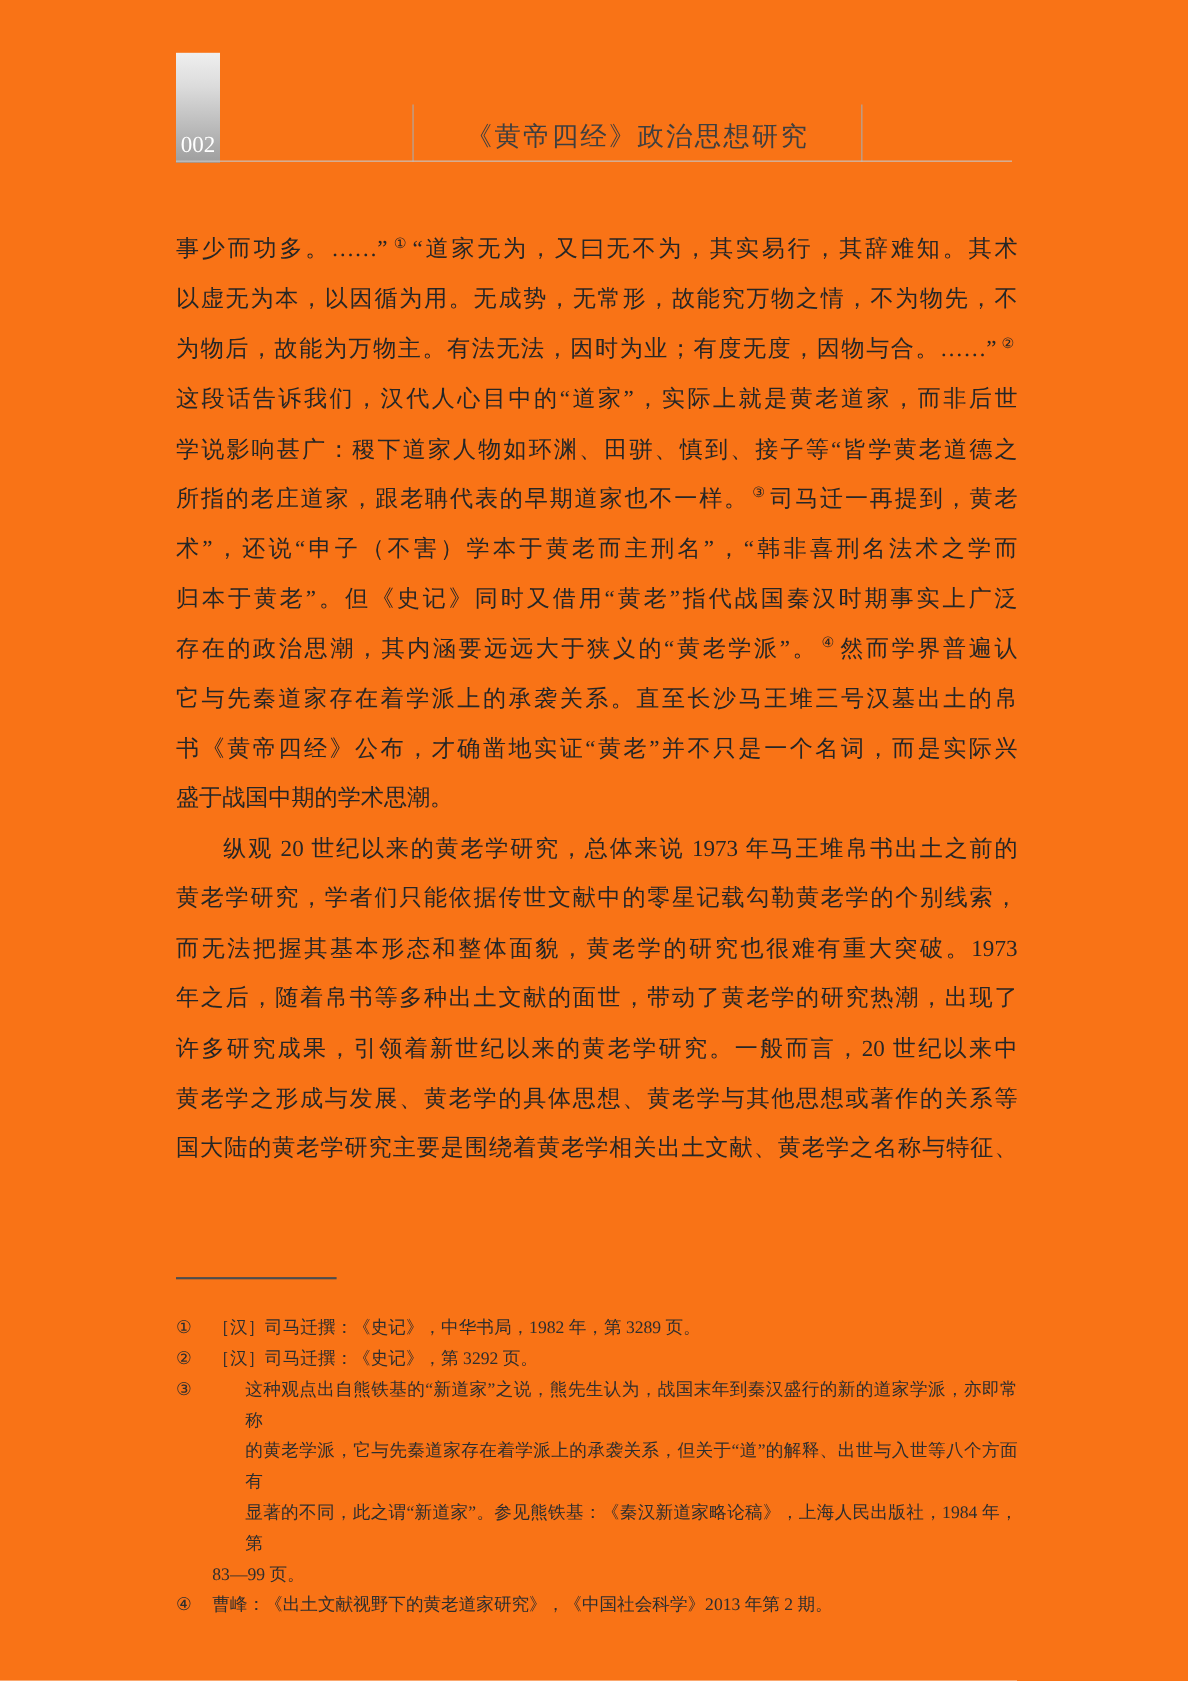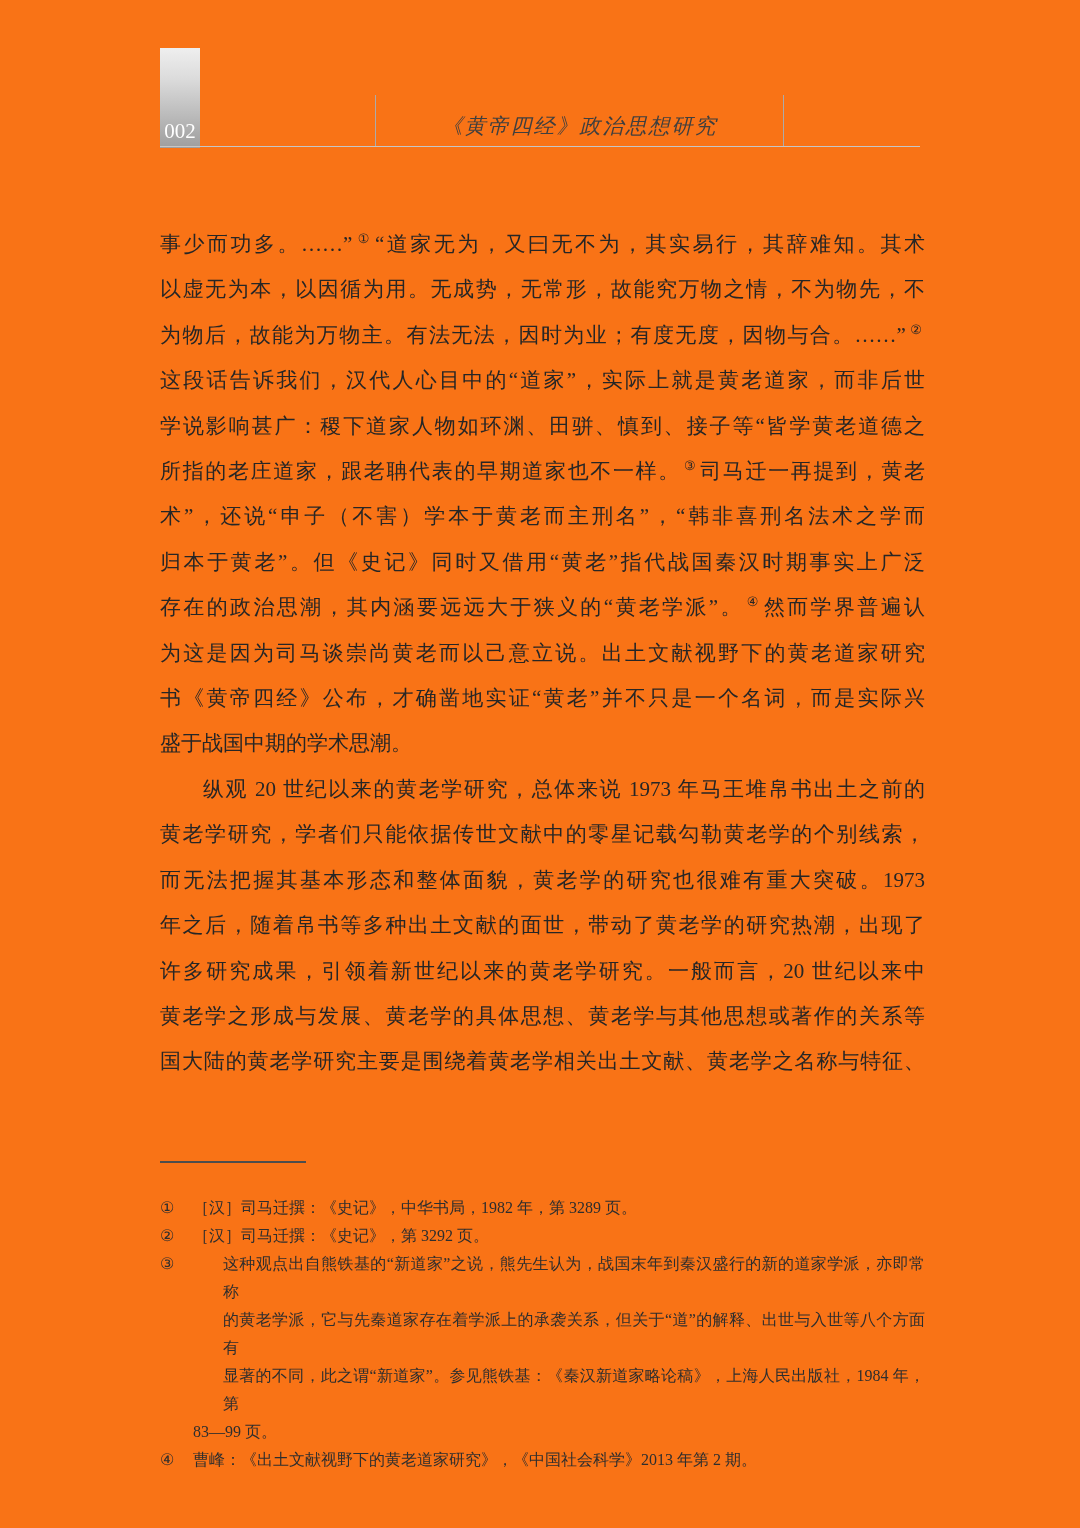--- a/index.html
+++ b/index.html
@@ -43,30 +43,29 @@
   .tick-left  { left: 375px; }
   .tick-right { left: 783px; }
   .running-head {
     position: absolute;
     left: 376px; top: 104px;
     width: 407px; height: 40px;
     display: flex;
     align-items: flex-end;
     justify-content: center;
     padding-bottom: 4px;
-    font-size: 21px;
+    font-size: 24px;
     letter-spacing: 2px;
     color: #3f3f3f;
-    font-style: italic;
   }
 
   
   .body-text {
     position: absolute;
-    left: 160px; top: 222px;
+    left: 160px; top: 204px;
     width: 765px;
     font-size: 21px;
     line-height: 45.4px;
     color: #262626;
   }
   .body-line {
     text-align: justify;
     text-align-last: justify;
     white-space: normal;
   }
@@ -120,21 +119,21 @@
   <div class="body-text">
       <div class="body-line">事少而功多。……”<sup class="fnref">①</sup>“道家无为，又曰无不为，其实易行，其辞难知。其术</div>
       <div class="body-line">以虚无为本，以因循为用。无成势，无常形，故能究万物之情，不为物先，不</div>
       <div class="body-line">为物后，故能为万物主。有法无法，因时为业；有度无度，因物与合。……”<sup class="fnref">②</sup></div>
       <div class="body-line">这段话告诉我们，汉代人心目中的“道家”，实际上就是黄老道家，而非后世</div>
       <div class="body-line">学说影响甚广：稷下道家人物如环渊、田骈、慎到、接子等“皆学黄老道德之</div>
       <div class="body-line">所指的老庄道家，跟老聃代表的早期道家也不一样。<sup class="fnref">③</sup>司马迁一再提到，黄老</div>
       <div class="body-line">术”，还说“申子（不害）学本于黄老而主刑名”，“韩非喜刑名法术之学而</div>
       <div class="body-line">归本于黄老”。但《史记》同时又借用“黄老”指代战国秦汉时期事实上广泛</div>
       <div class="body-line">存在的政治思潮，其内涵要远远大于狭义的“黄老学派”。<sup class="fnref">④</sup>然而学界普遍认</div>
-      <div class="body-line">为这是因为司马谈崇尚黄老而以己意立说。出土文献视野下的黄老道家研究</div>
+      <div class="body-line">它与先秦道家存在着学派上的承袭关系。直至长沙马王堆三号汉墓出土的帛</div>
       <div class="body-line">书《黄帝四经》公布，才确凿地实证“黄老”并不只是一个名词，而是实际兴</div>
       <div class="body-line flush">盛于战国中期的学术思潮。</div>
       <div class="body-line indent">纵观 20 世纪以来的黄老学研究，总体来说 1973 年马王堆帛书出土之前的</div>
       <div class="body-line">黄老学研究，学者们只能依据传世文献中的零星记载勾勒黄老学的个别线索，</div>
       <div class="body-line">而无法把握其基本形态和整体面貌，黄老学的研究也很难有重大突破。1973</div>
       <div class="body-line">年之后，随着帛书等多种出土文献的面世，带动了黄老学的研究热潮，出现了</div>
       <div class="body-line">许多研究成果，引领着新世纪以来的黄老学研究。一般而言，20 世纪以来中</div>
       <div class="body-line">黄老学之形成与发展、黄老学的具体思想、黄老学与其他思想或著作的关系等</div>
       <div class="body-line">国大陆的黄老学研究主要是围绕着黄老学相关出土文献、黄老学之名称与特征、</div>
     </div>

